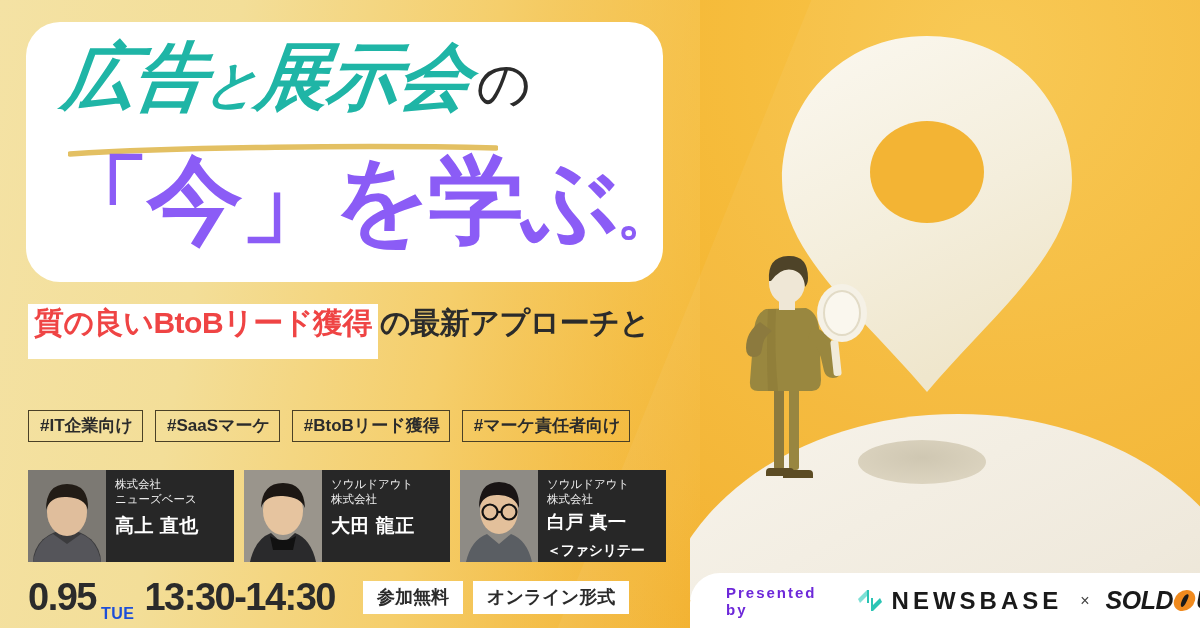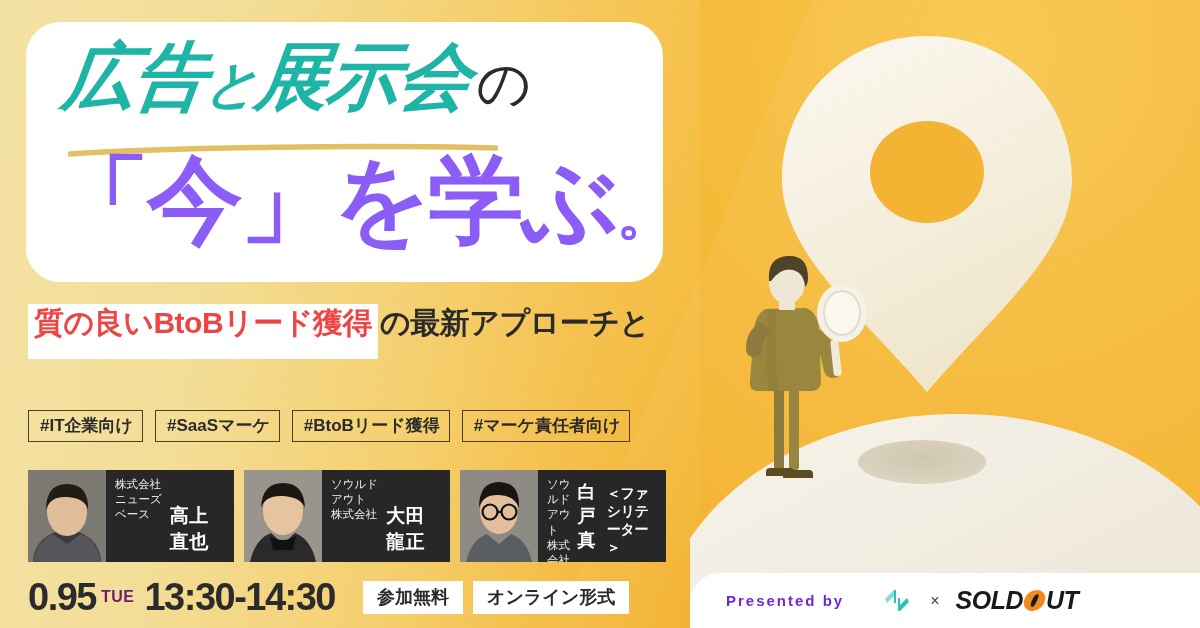--- a/index.html
+++ b/index.html
@@ -100,32 +100,32 @@
     line-height:1;
     white-space:nowrap;
     background:transparent;
   }
 
   
   .speakers { position:absolute; left:28px; top:470px; display:flex; gap:10px; }
   .spk { display:flex; background:#272727; height:92px; width:206px; overflow:hidden; }
   .spk-photo { width:78px; height:92px; flex:none; position:relative; overflow:hidden; }
   .spk-info {
-    flex:1; padding:7px 8px 7px 9px; color:#fff;
-    display:flex; flex-direction:row; justify-content:flex-start;
+    flex:1; padding:7px 8px 23px 9px; color:#fff;
+    display:flex; flex-direction:column; justify-content:flex-start;
   }
   .spk-org { font-size:11.5px; line-height:1.32; font-weight:400; color:#EFEFEF; }
   .spk-name { font-size:19px; font-weight:700; margin-top:auto; letter-spacing:.5px; }
   .spk-role { font-size:14px; font-weight:700; letter-spacing:-.3px; margin-top:8px; }
   .spk.has-role .spk-name { font-size:18px; margin-top:3px; }
 
   
   .datebar { position:absolute; left:28px; top:578px; display:flex; align-items:center; }
   .date-num { font-size:38px; font-weight:700; color:#2B2B2B; letter-spacing:-1.5px; line-height:1; }
-  .date-dow { font-size:16px; font-weight:700; color:#701a75; margin:0 10px 0 5px; letter-spacing:.5px; position:relative; top:0;}
+  .date-dow { font-size:16px; font-weight:700; color:#1d4ed8; margin:0 10px 0 5px; letter-spacing:.5px; position:relative; top:17px;}
   .date-time { font-size:38px; font-weight:700; color:#2B2B2B; letter-spacing:-1.5px; line-height:1; }
   .badges { display:flex; gap:10px; margin-left:28px; }
   .badge {
     background:#fff; color:#2B2B2B;
     font-size:18px; font-weight:700;
     padding:7px 14px 8px 14px; line-height:1; white-space:nowrap;
   }
 
   
   .footer {
@@ -338,20 +338,21 @@
 <div class="footer">
   <span class="presented">Presented by</span>
 
   <span class="nb-logo">
     <svg width="30" height="28" viewBox="0 0 30 28">
       <path d="M3 12 L12 3 L12 9 L5 16 Z" fill="#7FE0D6"></path>
       <path d="M12 3 L14 3 L14 16 L12 16 Z" fill="#2BC4B4"></path>
       <path d="M16 11 L18 11 L18 24 L16 24 Z" fill="#2BC4B4"></path>
       <path d="M27 15 L18 24 L18 18 L25 11 Z" fill="#2BC4B4"></path>
     </svg>
+    <span class="nb-word">NEWSBASE</span>
   </span>
 
   <span class="cross">×</span>
 
   <span class="so-logo">
     <span>SOLD</span>
       <span class="so-o"></span>
       <span>UT</span>
   </span>
 </div>

